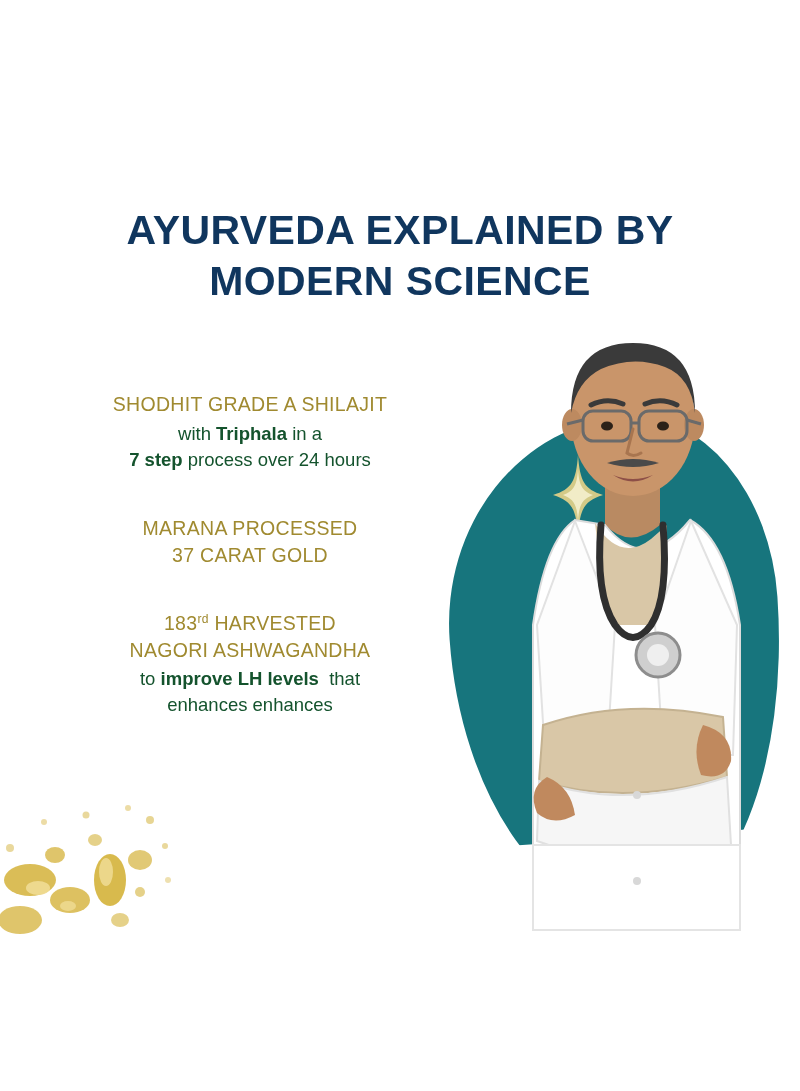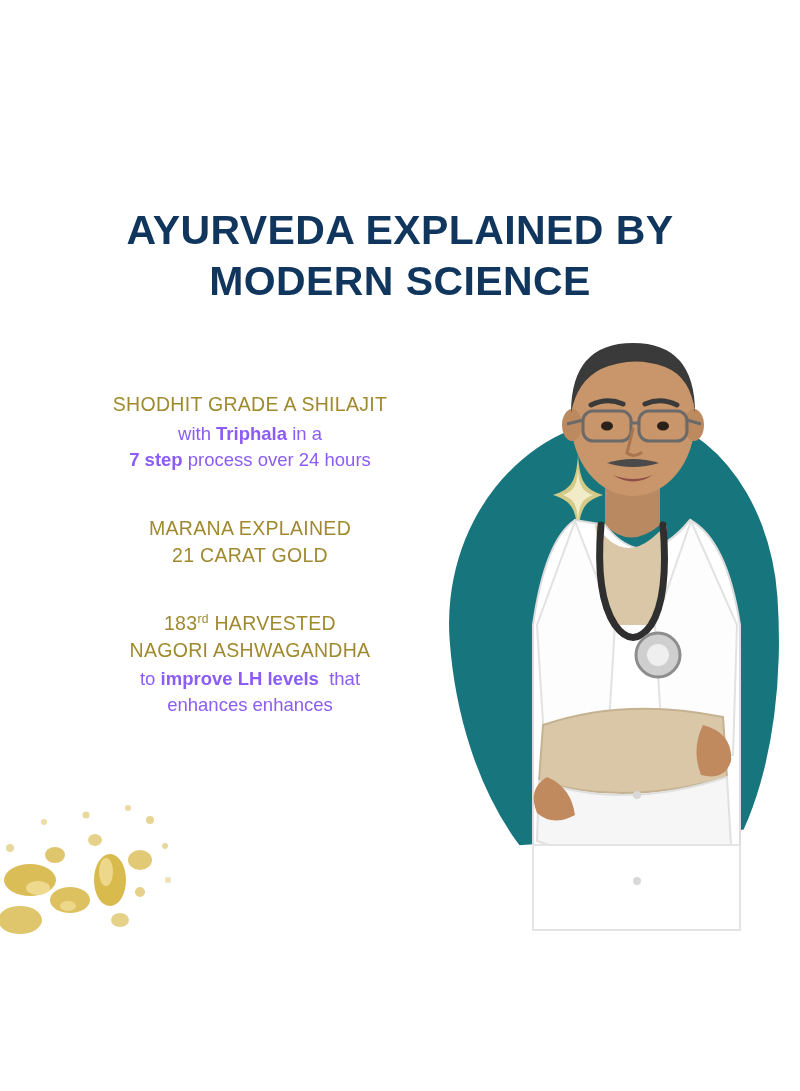--- a/index.html
+++ b/index.html
@@ -60,21 +60,21 @@
   .b-title {
     color: #a08a30;
     font-size: 19.5px;
     line-height: 1.36;
     letter-spacing: 0.3px;
     font-weight: 500;
   }
   .b-title .t-line { display: block; }
 
   .b-sub {
-    color: #8b5cf6;
+    color: #14532d;
     font-size: 18.5px;
     line-height: 1.42;
     margin-top: 3px;
   }
   .b-sub .s-line { display: block; }
   .b-sub b { font-weight: bold; }
   sup { font-size: 0.62em; vertical-align: super; }
 
   
   .teal-shape {
@@ -242,22 +242,22 @@
         <span class="t-line">SHODHIT GRADE A SHILAJIT</span>
       </div>
       <div class="b-sub">
         <span class="s-line">with <b>Triphala</b> in a</span>
         <span class="s-line"><b>7 step</b> process over 24 hours</span>
       </div>
     </div>
 
     <div class="benefit">
       <div class="b-title">
-        <span class="t-line">MARANA EXPLAINED</span>
-        <span class="t-line">21 CARAT GOLD</span>
+        <span class="t-line">MARANA PROCESSED</span>
+        <span class="t-line">37 CARAT GOLD</span>
       </div>
     </div>
 
     <div class="benefit">
       <div class="b-title">
         <span class="t-line">183<sup>rd</sup> HARVESTED</span>
         <span class="t-line">NAGORI ASHWAGANDHA</span>
       </div>
       <div class="b-sub">
         <span class="s-line">to <b>improve LH levels</b>&nbsp; that</span>

